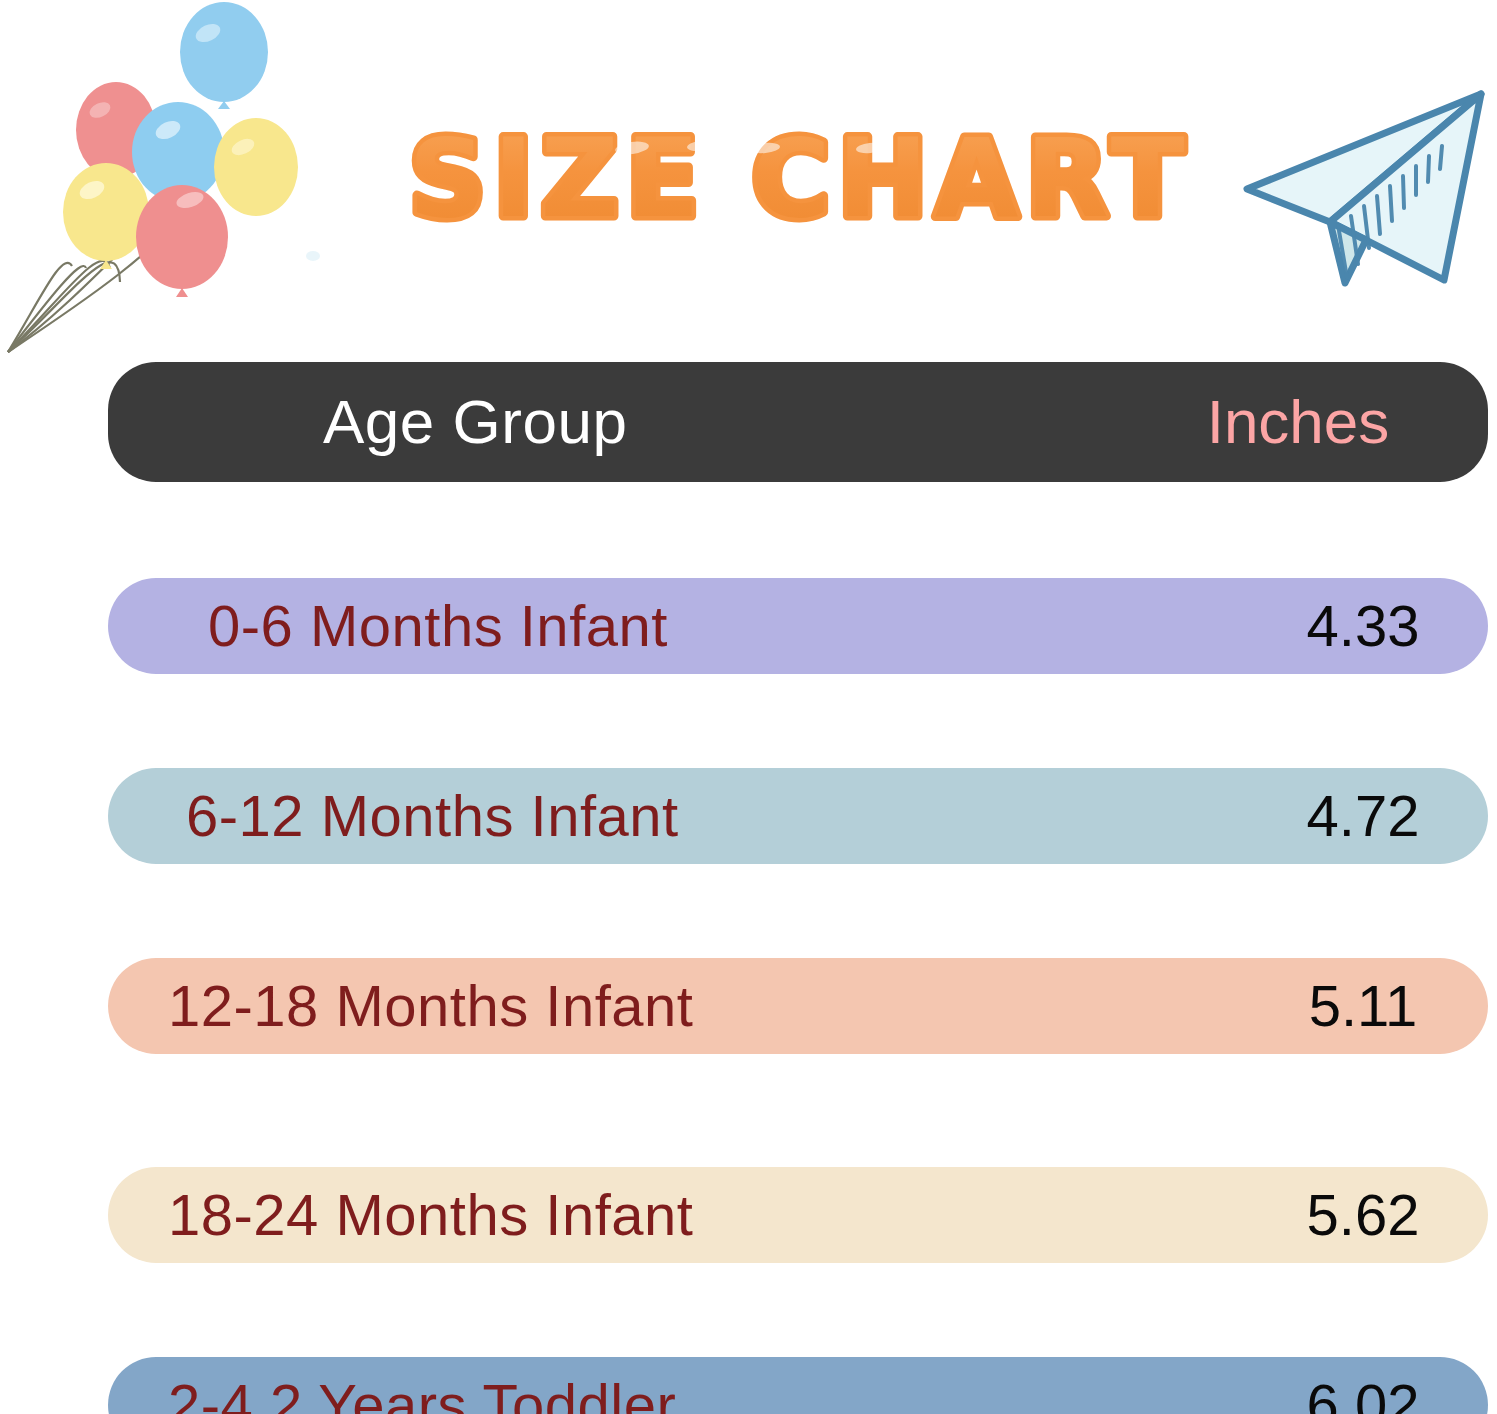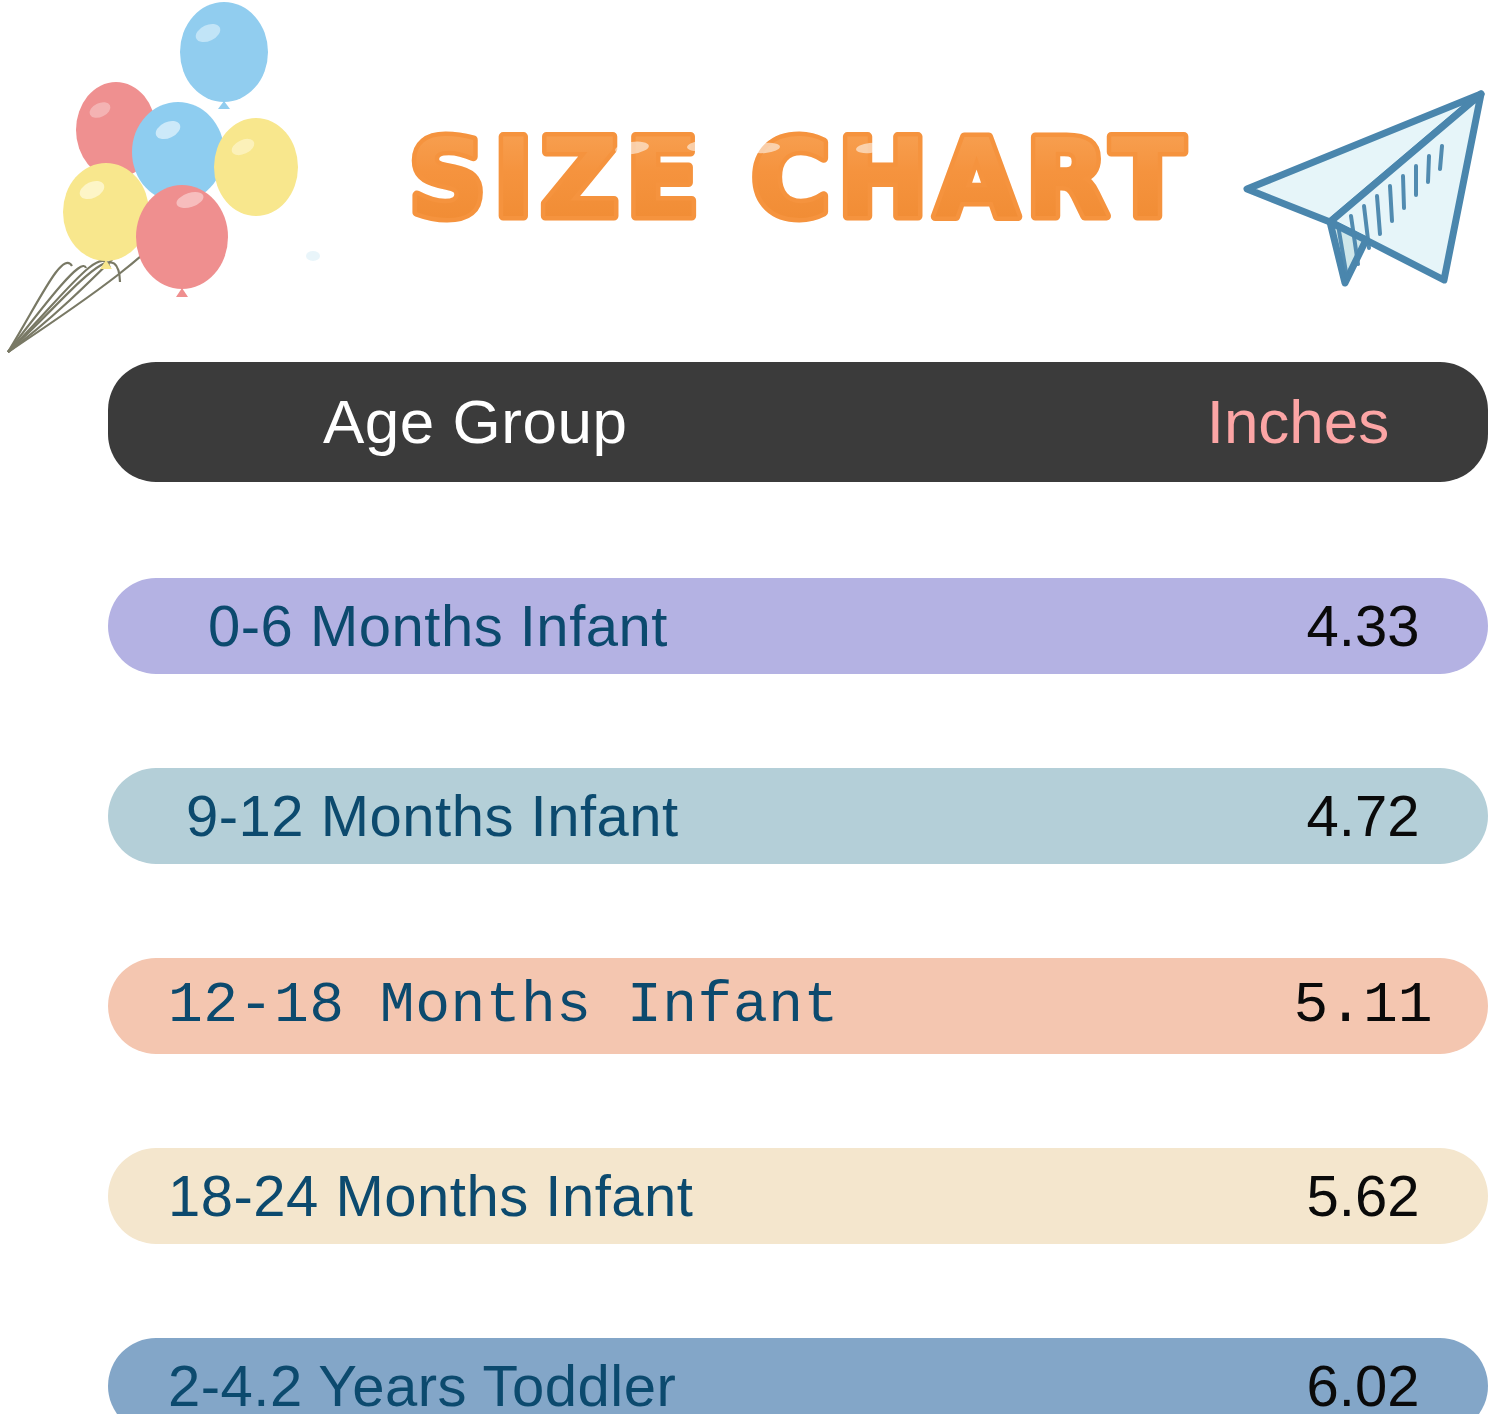--- a/index.html
+++ b/index.html
@@ -67,21 +67,21 @@
     height: 120px;
     border-radius: 48px;
   }
   .header-row .cell-label,
   .header-row .cell-value {
     color: #ffffff;
   }
 
   .cell-label {
     font-size: 58px;
-    color: #0c4a6e;
+    color: #7f1d1d;
     letter-spacing: 0.5px;
     white-space: nowrap;
     line-height: 1;
   }
   .cell-value {
     position: absolute;
     left: 1055px;
     width: 400px;
     text-align: center;
     font-size: 58px;
@@ -206,34 +206,34 @@
   <div class="spacer-lg"></div>
 
   <div class="row data-row" style="background: rgb(180, 178, 227);">
     <span class="cell-label" style="margin-left: 100px;">0-6 Months Infant</span>
     <span class="cell-value">4.33</span>
   </div>
 
   <div class="spacer-sm"></div>
 
   <div class="row data-row" style="background: rgb(180, 207, 216);">
-    <span class="cell-label" style="margin-left: 78px;">9-12 Months Infant</span>
+    <span class="cell-label" style="margin-left: 78px;">6-12 Months Infant</span>
     <span class="cell-value">4.72</span>
   </div>
 
   <div class="spacer-sm"></div>
 
-  <div class="row data-row" style="background: rgb(244, 198, 176); font-family: Liberation Mono, monospace;">
+  <div class="row data-row" style="background: rgb(244, 198, 176);">
     <span class="cell-label" style="margin-left: 60px;">12-18 Months Infant</span>
     <span class="cell-value">5.11</span>
   </div>
 
   <div class="spacer-sm"></div>
 
-  <div class="row data-row" style="background: rgb(244, 230, 205);">
+  <div class="row data-row" style="background: rgb(244, 230, 205); margin-top: 19px;">
     <span class="cell-label" style="margin-left: 60px;">18-24 Months Infant</span>
     <span class="cell-value">5.62</span>
   </div>
 
   <div class="spacer-sm"></div>
 
   <div class="row data-row" style="background: rgb(131, 166, 200);">
     <span class="cell-label" style="margin-left: 60px;">2-4.2 Years Toddler</span>
     <span class="cell-value">6.02</span>
   </div>

